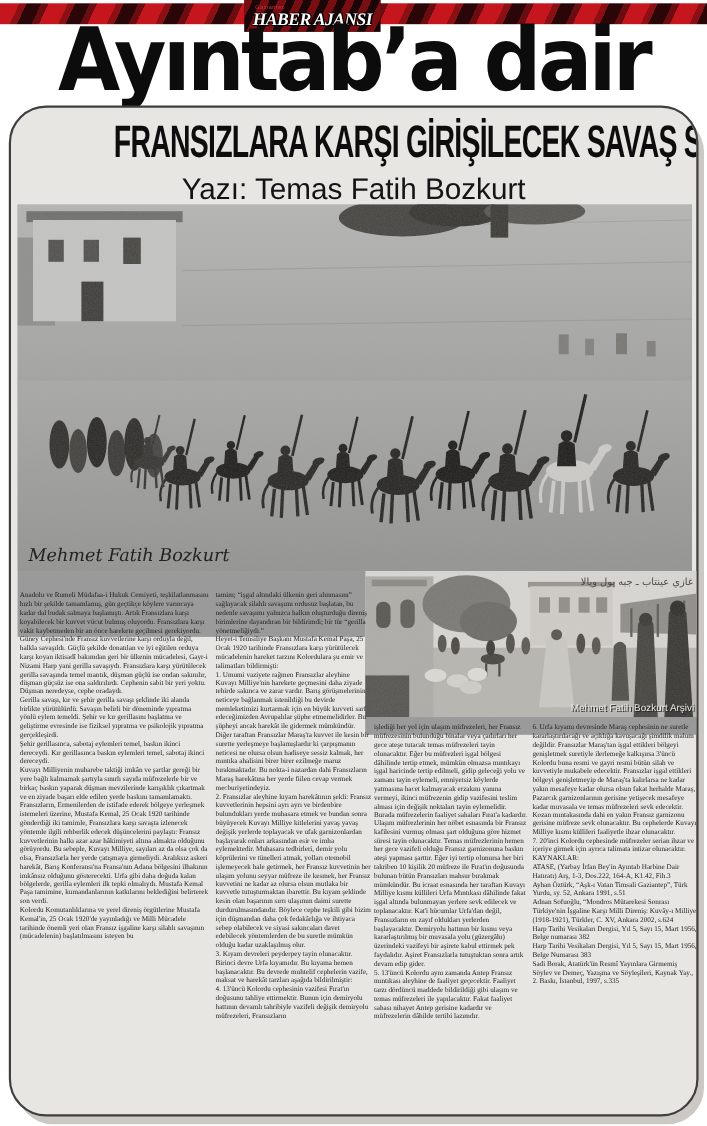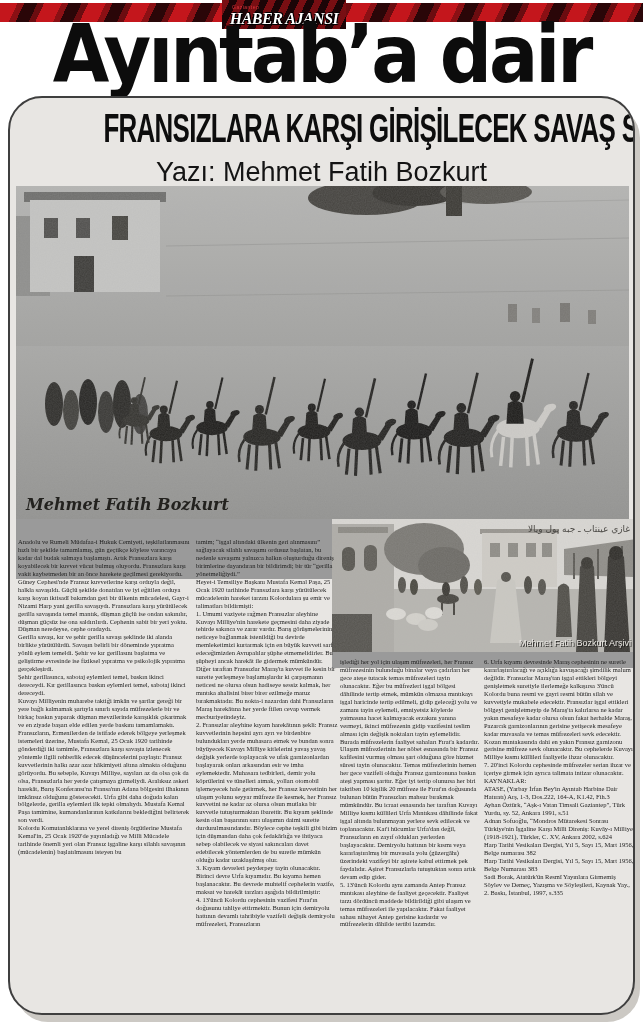--- a/index.html
+++ b/index.html
@@ -30,21 +30,21 @@
     background:#e8e6e3;border:2px solid #3f3f3f;border-radius:34px;
     box-shadow:6px 8px 0 -1px #ccc9c4;overflow:hidden;}
   .article-title{margin-top:10px;width:100%;text-align:center;white-space:nowrap;
     font-family:"Liberation Sans",sans-serif;font-weight:700;font-size:37px;
     letter-spacing:-1px;color:#0d0d0d;transform:scale(0.70,1.12);transform-origin:50% 50%;}
   .byline{margin-top:7px;width:100%;text-align:center;
     font-family:"Liberation Sans",sans-serif;font-size:27px;color:#141414;}
   
   .photo{position:absolute;background:#9a9a9a;}
   .photo svg{display:block;}
-  .photo-main{left:6px;top:88px;width:613px;height:393px;font-weight:bold;}
+  .photo-main{left:6px;top:88px;width:613px;height:393px;}
   .photo-secondary{left:322px;top:421px;width:305px;height:149px;}
   
   .col{position:absolute;font-size:6.5px;line-height:7.95px;color:#1d1d1d;
     overflow:hidden;text-align:left;}
   .col p{margin:0;}
   .col1{left:8px;top:440px;width:172px;height:470px;}
   .col2{left:186px;top:440px;width:142px;height:470px;}
   .col3{left:330px;top:560px;width:140px;height:350px;}
   .col4{left:474px;top:560px;width:150px;height:350px;}
 </style>
@@ -57,21 +57,21 @@
   <div class="agency-box">
     <span class="agency-small">Gaziantep</span>
     <span class="agency-name">HABER AJANSI</span>
   </div>
 
   <h1 class="headline">Ayıntab’a dair</h1>
 
   <div class="article-box">
 
     <div class="article-title">FRANSIZLARA KARŞI GİRİŞİLECEK SAVAŞ STRATEJİSİ</div>
-    <div class="byline">Yazı: Mehmet Fatih Bozkurt</div>
+    <div class="byline">Yazı: Temas Fatih Bozkurt</div>
 
     <div class="photo photo-main">
       <svg width="613" height="333" viewBox="0 0 613 333" xmlns="http://www.w3.org/2000/svg">
         <defs>
           <linearGradient id="wallg" x1="0" y1="0" x2="0" y2="1">
             <stop offset="0" stop-color="#b6b6b4"></stop>
               <stop offset="1" stop-color="#a2a2a0"></stop>
           </linearGradient>
           <linearGradient id="groundg" x1="0" y1="0" x2="0" y2="1">
             <stop offset="0" stop-color="#a9a9a7"></stop>

